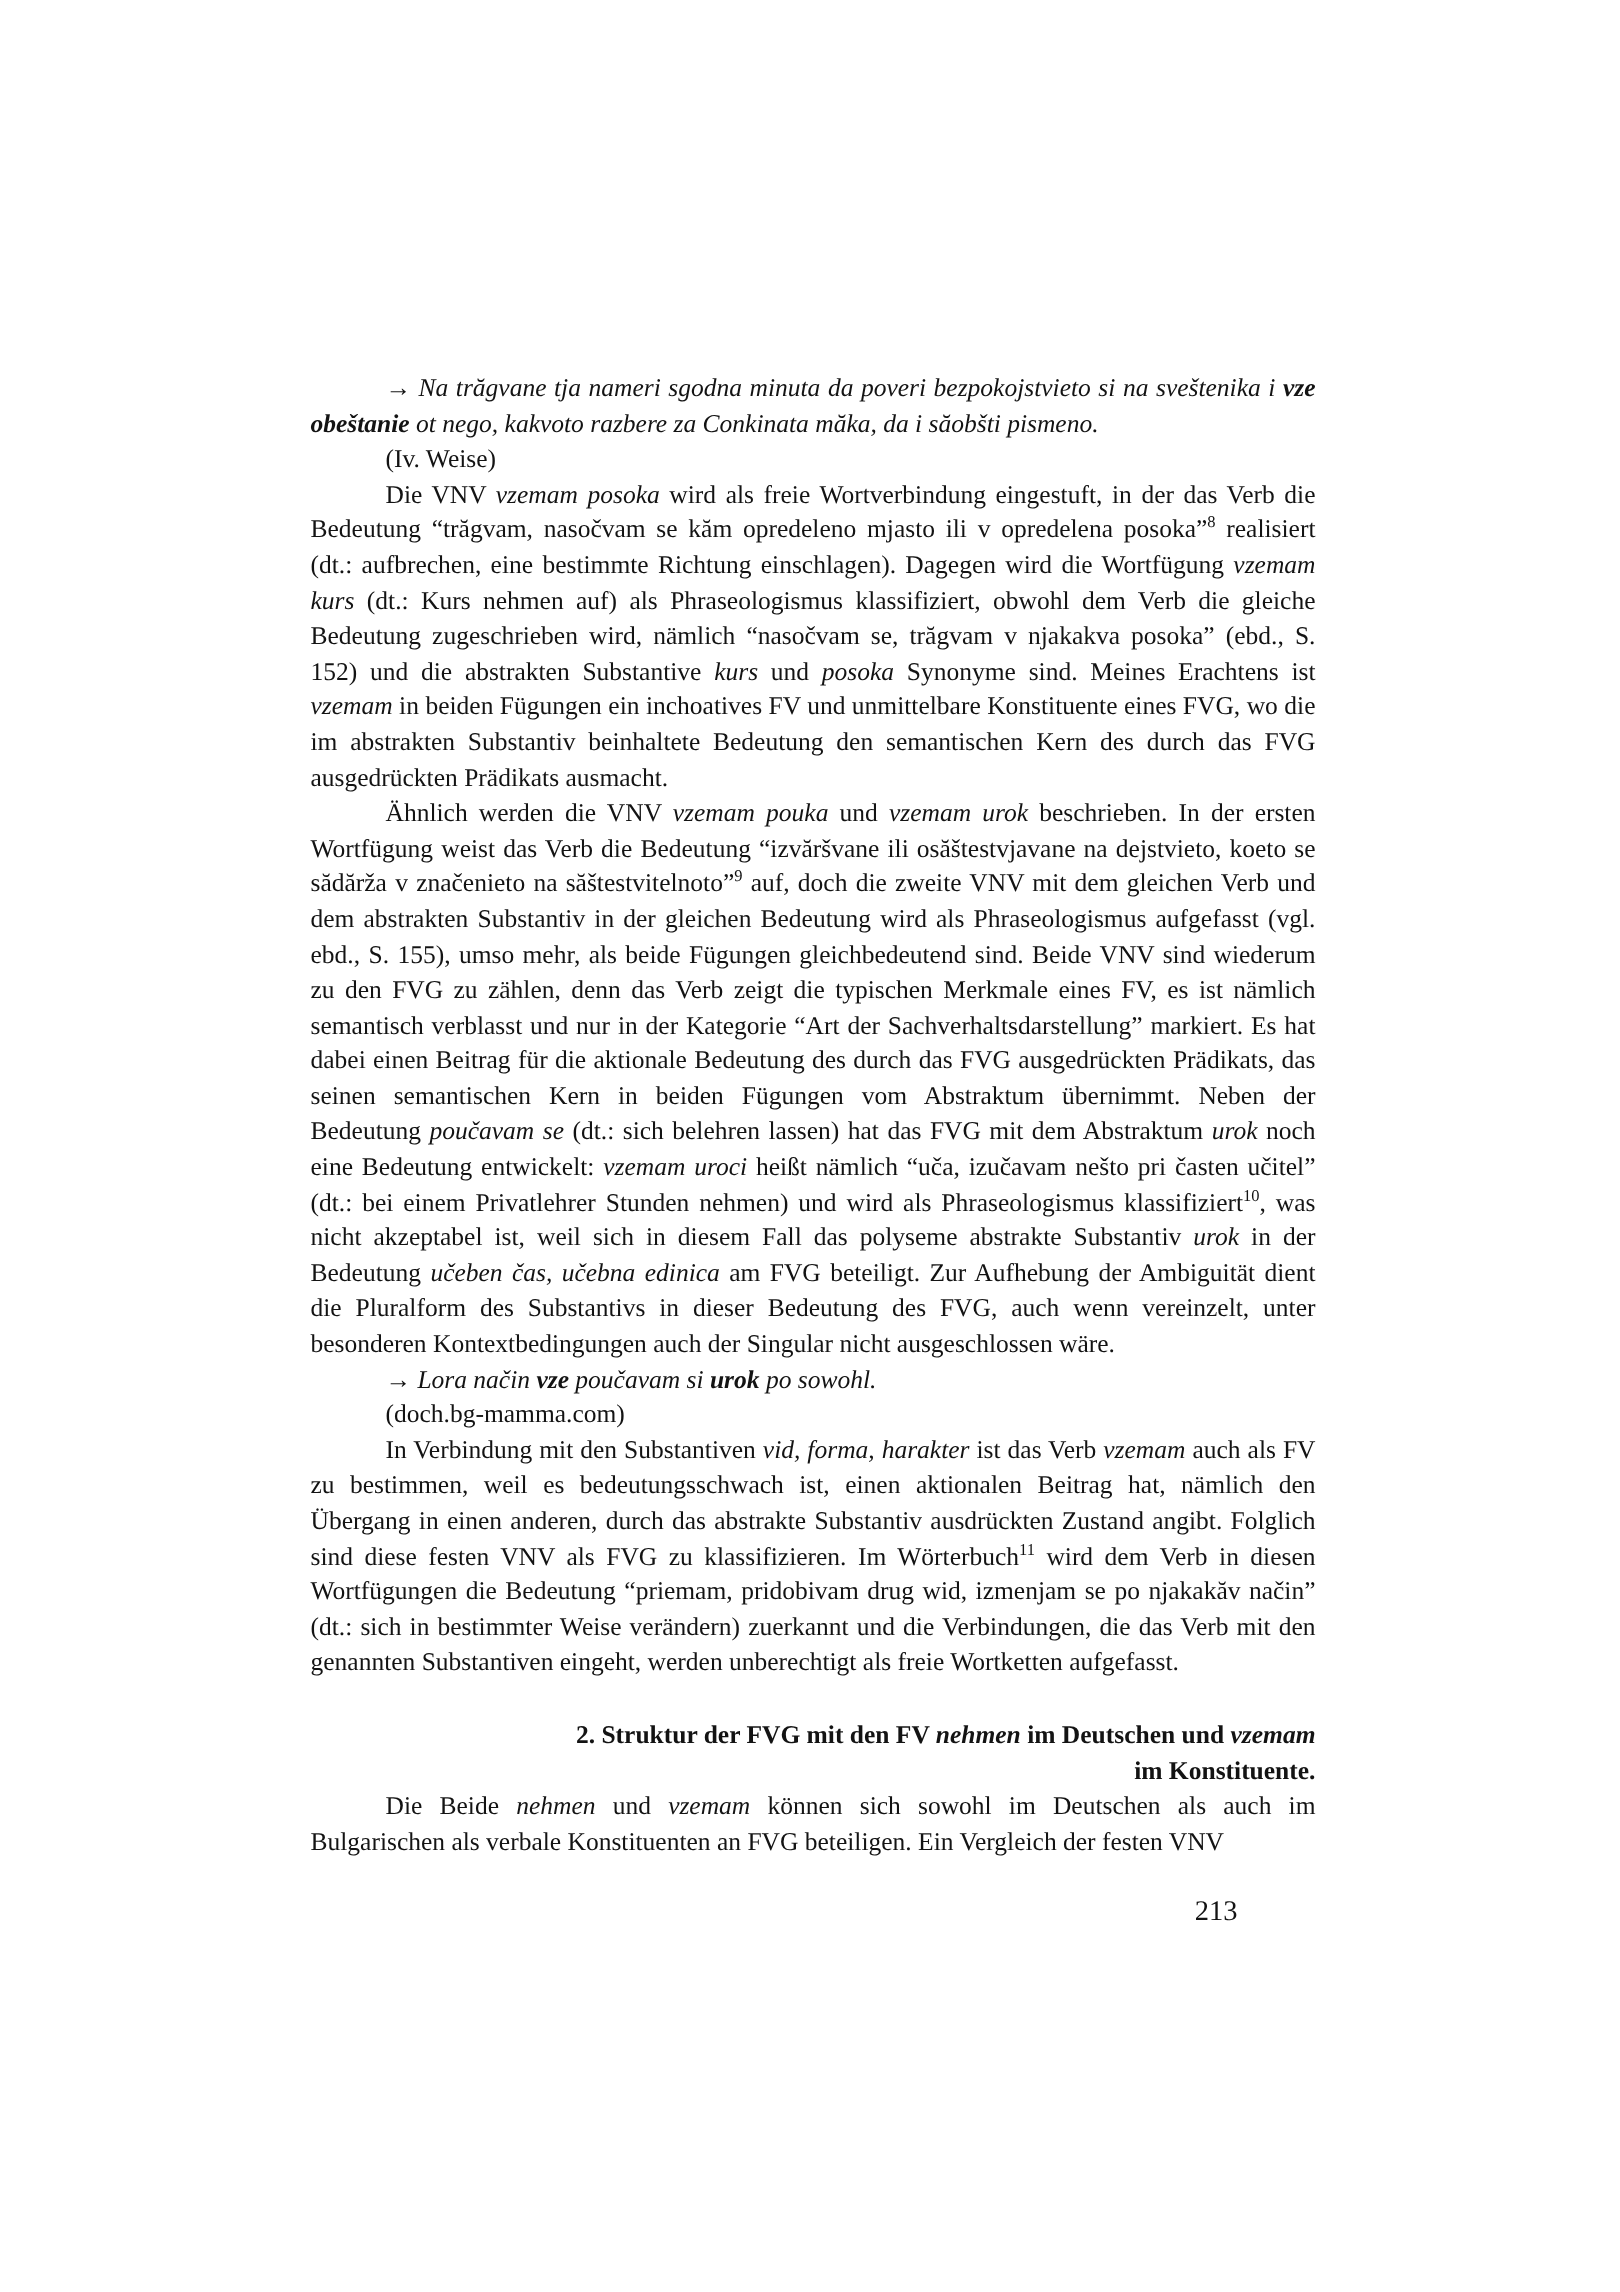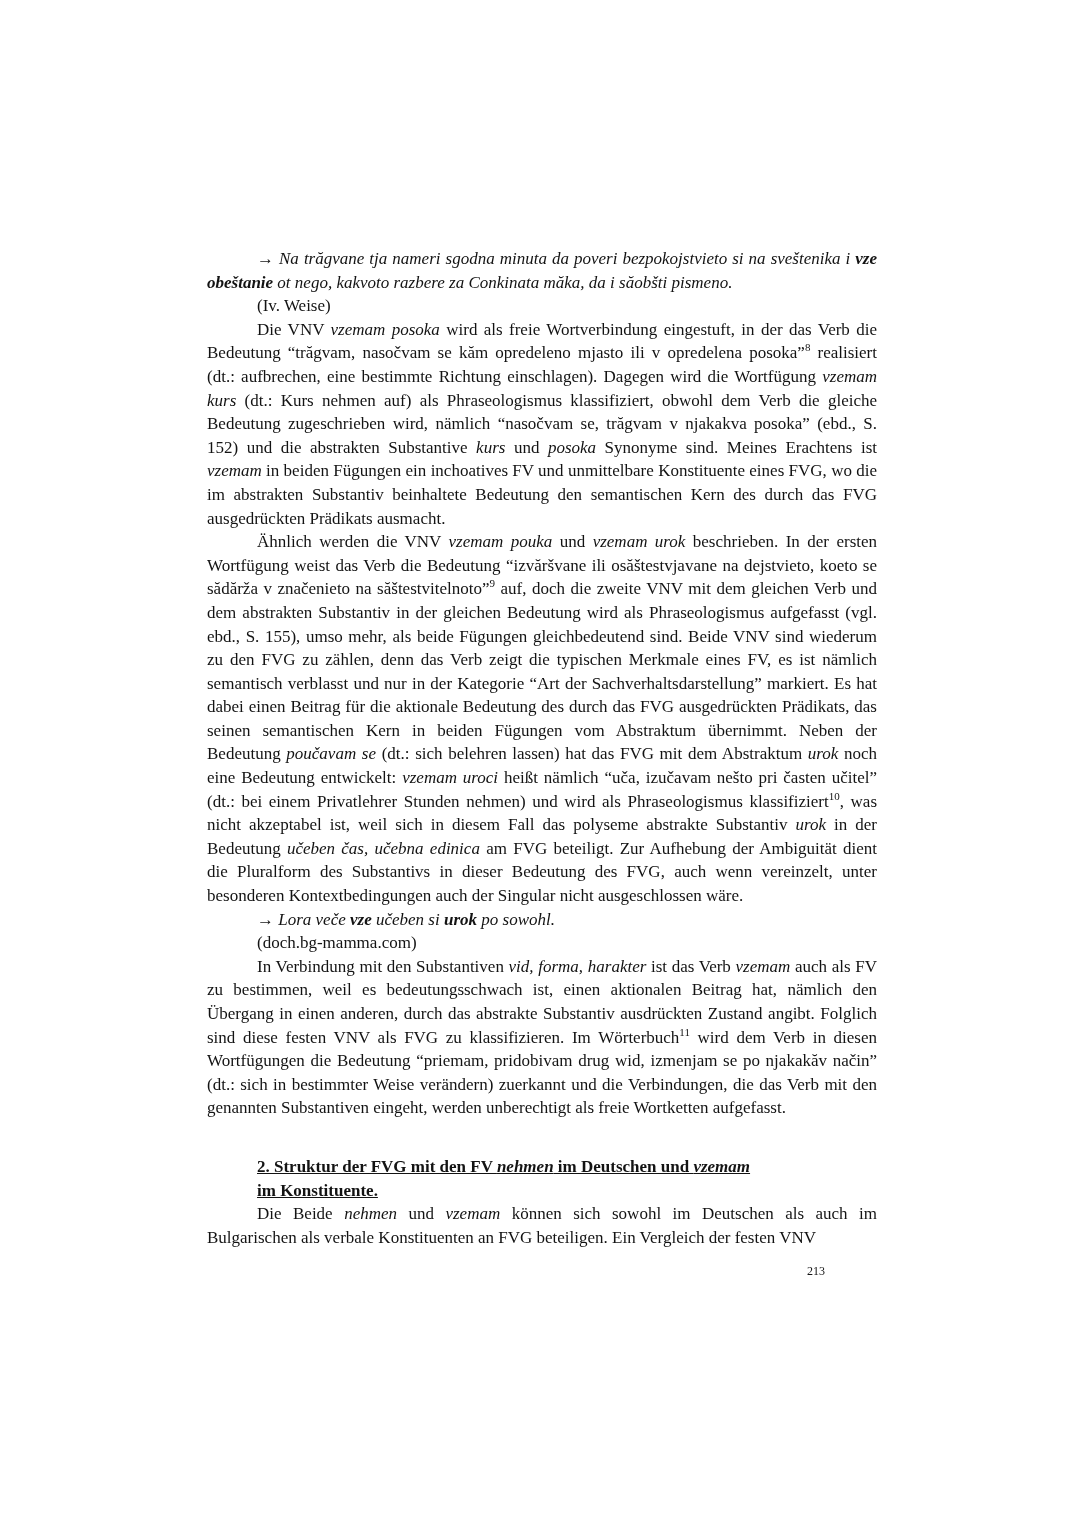--- a/index.html
+++ b/index.html
@@ -27,51 +27,50 @@
   }
   .text-block p {
     margin: 0;
     padding: 0;
   }
   .text-block p.indent {
     text-indent: 50px;
   }
   .text-block p.heading {
     font-weight: bold;
-    text-align: left;
+    text-align: right;
     text-indent: 0;
     padding-left: 50px;
-    margin-top: 35px;
-    text-decoration: underline;
+    margin-top: 25px;
   }
   .i { font-style: italic; }
   .b { font-weight: bold; }
   sup {
     font-size: 11px;
     line-height: 0;
     vertical-align: super;
   }
   .page-number {
     position: absolute;
     left: 207px;
     top: 1264px;
     width: 618px;
     text-align: right;
-    font-size: 12px;
+    font-size: 19px;
   }
 </style>
 </head>
 <body>
 
 <div class="page">
   <div class="text-block">
       <p class="indent"><span class="i">→ </span><span class="i">Na trăgvane tja nameri sgodna minuta da poveri bezpokojstvieto si na sveštenika i </span><span class="i b">vze obeštanie</span><span class="i"> ot nego, kakvoto razbere za Conkinata măka, da i săobšti pismeno.</span></p>
       <p class="indent"><span>(Iv. Weise)</span></p>
       <p class="indent"><span>Die VNV </span><span class="i">vzemam posoka</span><span> wird als freie Wortverbindung eingestuft, in der das Verb die Bedeutung “trăgvam, nasočvam se kăm opredeleno mjasto ili v opredelena posoka”</span><sup>8</sup><span> realisiert (dt.: aufbrechen, eine bestimmte Richtung einschlagen). Dagegen wird die Wortfügung </span><span class="i">vzemam kurs</span><span> (dt.: Kurs nehmen auf) als Phraseologismus klassifiziert, obwohl dem Verb die gleiche Bedeutung zugeschrieben wird, nämlich “nasočvam se, trăgvam v njakakva posoka” (ebd., S. 152) und die abstrakten Substantive </span><span class="i">kurs</span><span> und </span><span class="i">posoka</span><span> Synonyme sind. Meines Erachtens ist </span><span class="i">vzemam</span><span> in beiden Fügungen ein inchoatives FV und unmittelbare Konstituente eines FVG, wo die im abstrakten Substantiv beinhaltete Bedeutung den semantischen Kern des durch das FVG ausgedrückten Prädikats ausmacht.</span></p>
       <p class="indent"><span>Ähnlich werden die VNV </span><span class="i">vzemam pouka</span><span> und </span><span class="i">vzemam urok</span><span> beschrieben. In der ersten Wortfügung weist das Verb die Bedeutung “izvăršvane ili osăštestvjavane na dejstvieto, koeto se sădărža v značenieto na săštestvitelnoto”</span><sup>9</sup><span> auf, doch die zweite VNV mit dem gleichen Verb und dem abstrakten Substantiv in der gleichen Bedeutung wird als Phraseologismus aufgefasst (vgl. ebd., S. 155), umso mehr, als beide Fügungen gleichbedeutend sind. Beide VNV sind wiederum zu den FVG zu zählen, denn das Verb zeigt die typischen Merkmale eines FV, es ist nämlich semantisch verblasst und nur in der Kategorie “Art der Sachverhaltsdarstellung” markiert. Es hat dabei einen Beitrag für die aktionale Bedeutung des durch das FVG ausgedrückten Prädikats, das seinen semantischen Kern in beiden Fügungen vom Abstraktum übernimmt. Neben der Bedeutung </span><span class="i">poučavam se</span><span> (dt.: sich belehren lassen) hat das FVG mit dem Abstraktum </span><span class="i">urok</span><span> noch eine Bedeutung entwickelt: </span><span class="i">vzemam uroci</span><span> heißt nämlich “uča, izučavam nešto pri časten učitel” (dt.: bei einem Privatlehrer Stunden nehmen) und wird als Phraseologismus klassifiziert</span><sup>10</sup><span>, was nicht akzeptabel ist, weil sich in diesem Fall das polyseme abstrakte Substantiv </span><span class="i">urok</span><span> in der Bedeutung </span><span class="i">učeben čas, učebna edinica</span><span> am FVG beteiligt. Zur Aufhebung der Ambiguität dient die Pluralform des Substantivs in dieser Bedeutung des FVG, auch wenn vereinzelt, unter besonderen Kontextbedingungen auch der Singular nicht ausgeschlossen wäre.</span></p>
-      <p class="indent"><span class="i">→ </span><span class="i">Lora veče </span><span class="i b">vze</span><span class="i"> učeben si </span><span class="i b">urok</span><span class="i"> po sowohl.</span></p>
+      <p class="indent"><span class="i">→ </span><span class="i">Lora način </span><span class="i b">vze</span><span class="i"> poučavam si </span><span class="i b">urok</span><span class="i"> po sowohl.</span></p>
       <p class="indent"><span>(doch.bg-mamma.com)</span></p>
       <p class="indent"><span>In Verbindung mit den Substantiven </span><span class="i">vid, forma, harakter</span><span> ist das Verb </span><span class="i">vzemam</span><span> auch als FV zu bestimmen, weil es bedeutungsschwach ist, einen aktionalen Beitrag hat, nämlich den Übergang in einen anderen, durch das abstrakte Substantiv ausdrückten Zustand angibt. Folglich sind diese festen VNV als FVG zu klassifizieren. Im Wörterbuch</span><sup>11</sup><span> wird dem Verb in diesen Wortfügungen die Bedeutung “priemam, pridobivam drug wid, izmenjam se po njakakăv način” (dt.: sich in bestimmter Weise verändern) zuerkannt und die Verbindungen, die das Verb mit den genannten Substantiven eingeht, werden unberechtigt als freie Wortketten aufgefasst.</span></p>
       <p class="heading"><span class="b">2. Struktur der FVG mit den FV </span><span class="i b">nehmen</span><span class="b"> im Deutschen und </span><span class="i b">vzemam</span><br><span class="b">im Konstituente.</span></p>
       <p class="indent"><span>Die Beide </span><span class="i">nehmen</span><span> und </span><span class="i">vzemam</span><span> können sich sowohl im Deutschen als auch im Bulgarischen als verbale Konstituenten an FVG beteiligen. Ein Vergleich der festen VNV</span></p>
     </div>
   <div class="page-number">213</div>
 </div>
 
 </body></html>

